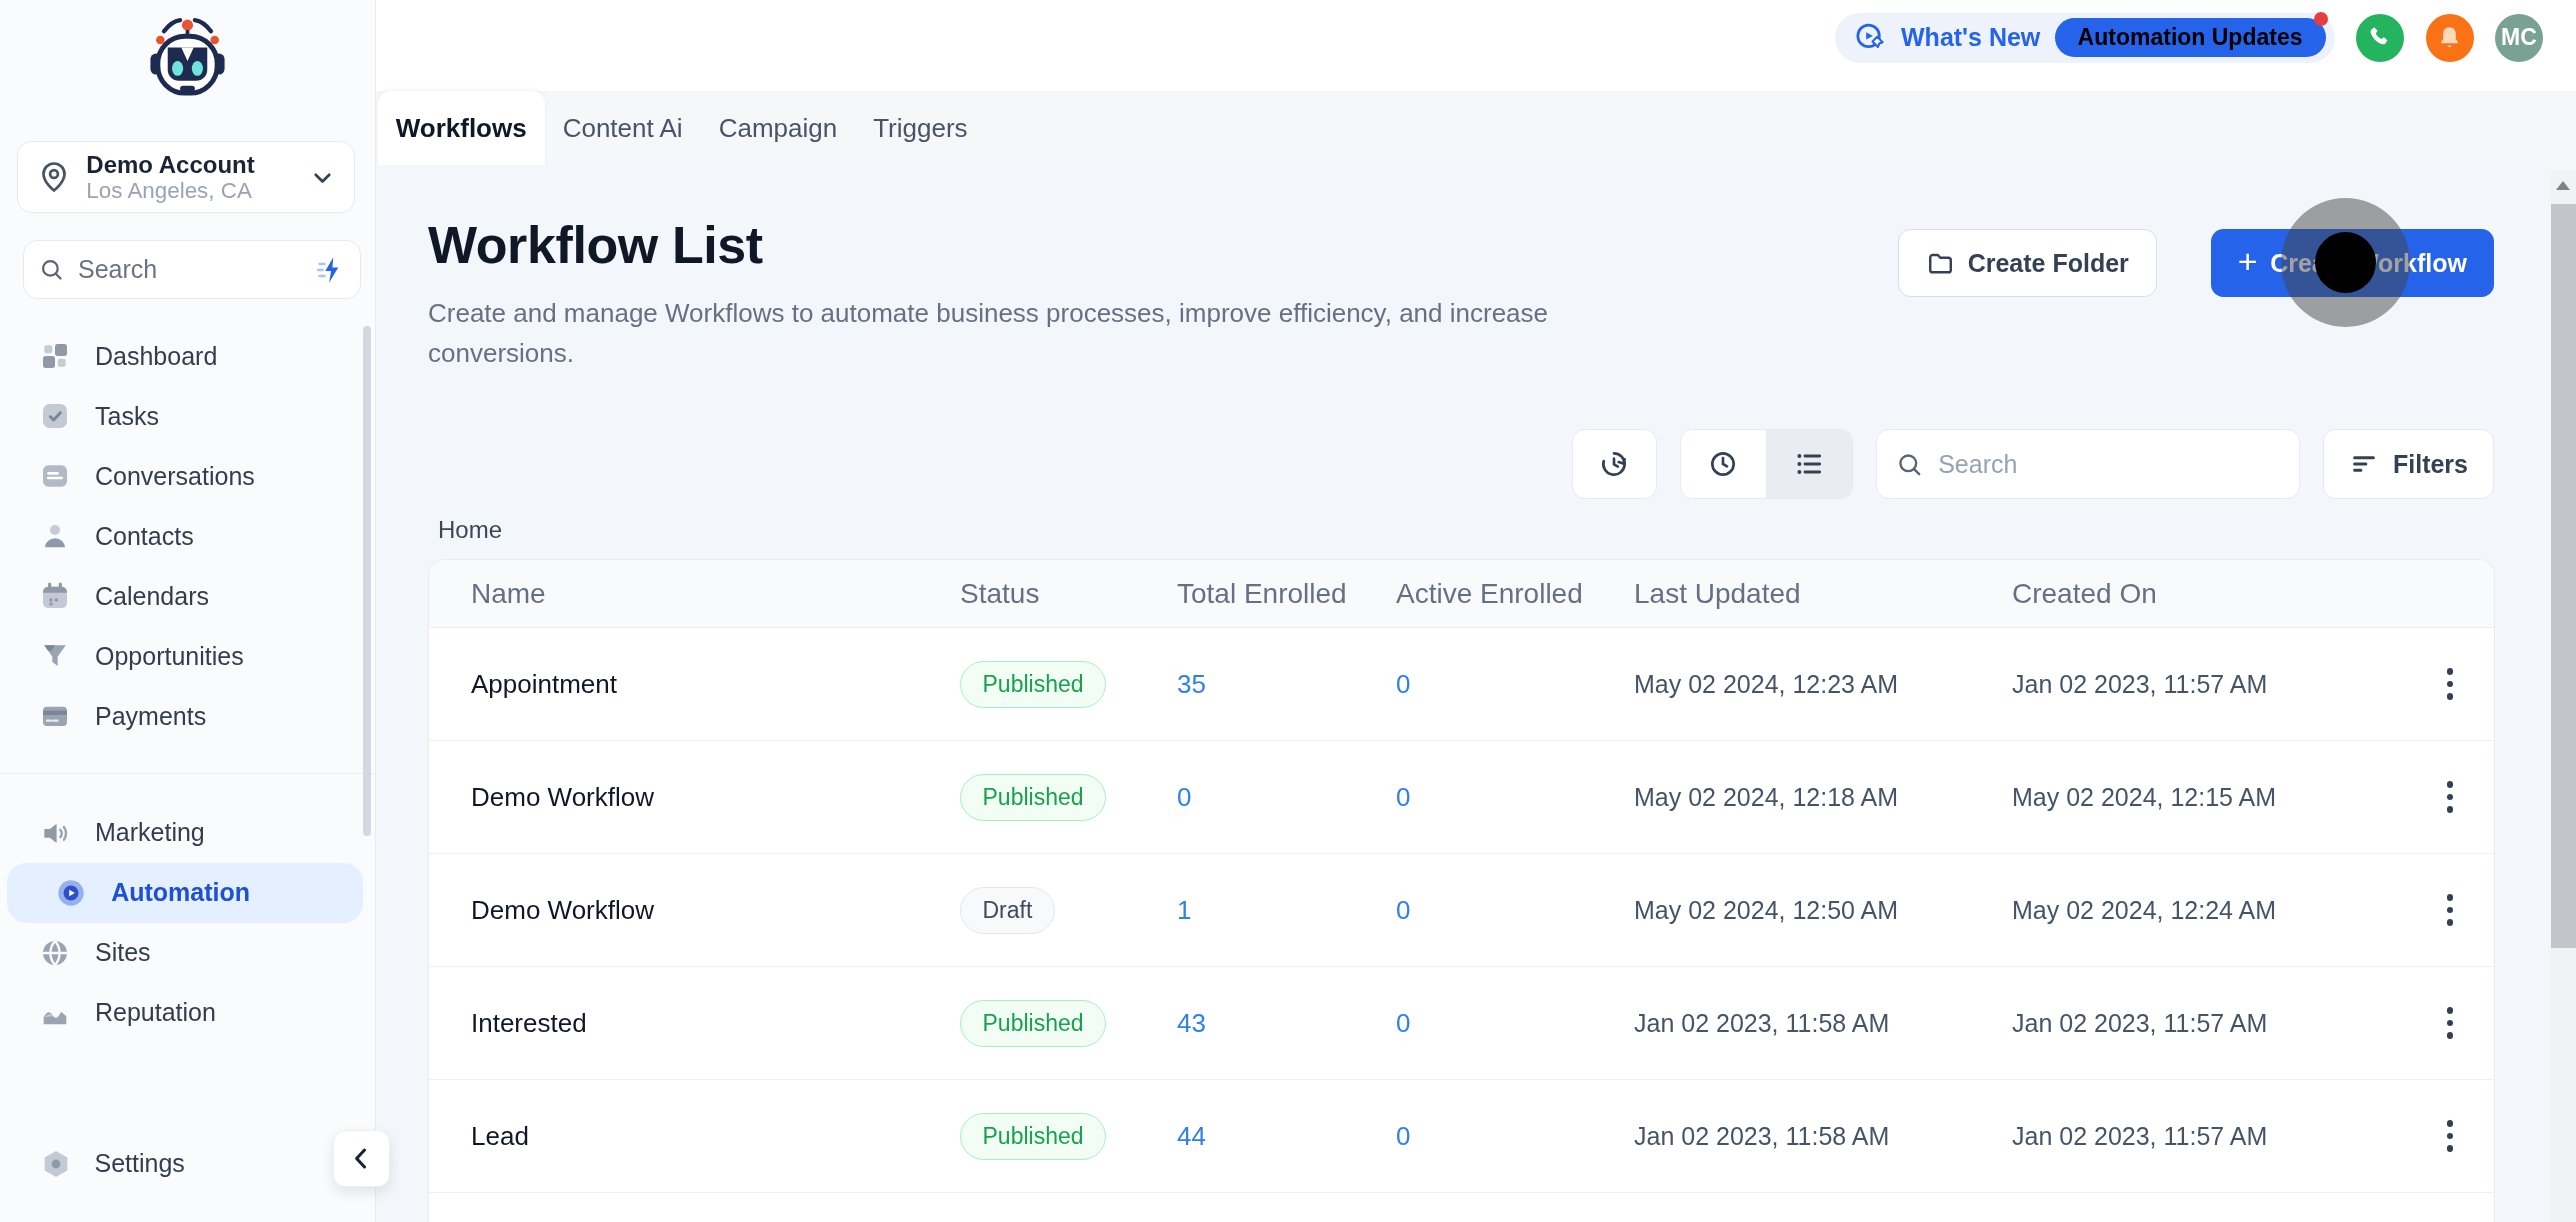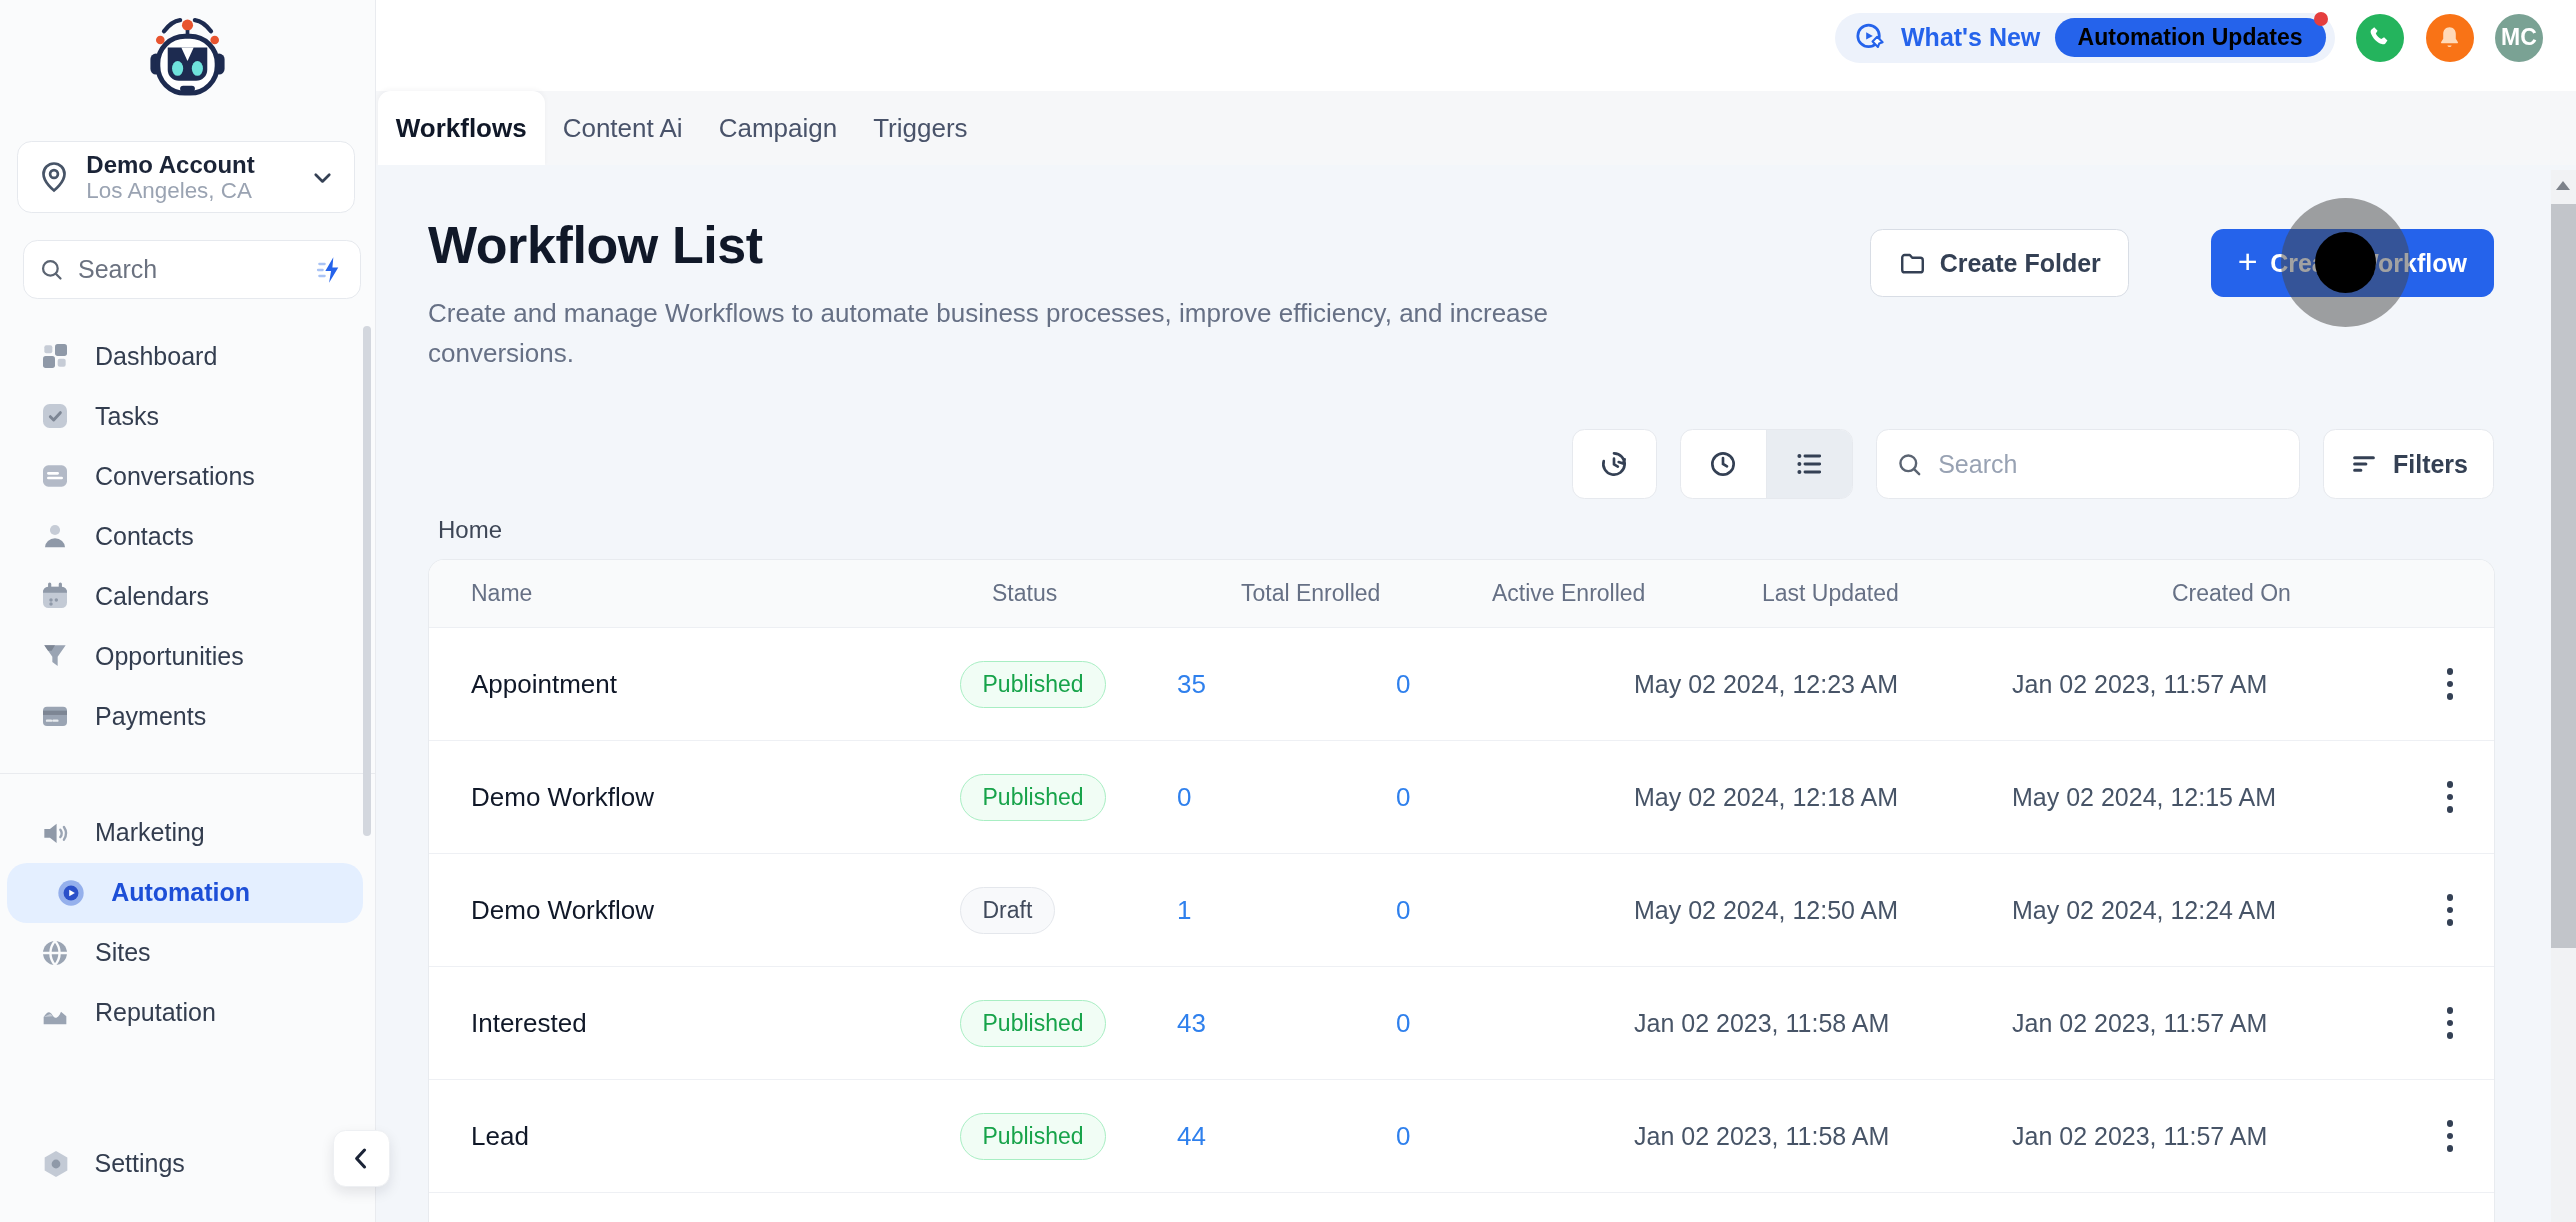--- a/index.html
+++ b/index.html
@@ -50,21 +50,21 @@
       display:flex;align-items:center;justify-content:center;cursor:pointer;}
   .tabstrip{position:absolute;left:0;right:0;bottom:0;height:74px;background:#f6f7f9;display:flex;padding-left:2.7px;}
   .tab{height:74px;display:flex;align-items:center;padding:0 18px;font-size:26px;color:#49536a;cursor:pointer;}
   .tab.active{background:#fff;border-radius:12.5px 12.5px 0 0;color:#101828;font-weight:700;box-shadow:0 -1.8px 5.4px rgba(16,24,40,.04);}
 
   
   .content{position:absolute;left:0;right:0;top:165px;bottom:0;background:#f3f6fa;}
   .titles{position:absolute;left:53px;top:50px;}
   .page-title{margin:0;font-size:52px;font-weight:700;color:#101828;letter-spacing:-0.4px;}
   .page-sub{margin:18px 0 0 0;font-size:26px;line-height:40px;color:#667085;width:1243px;}
-  .actions{position:absolute;top:64px;right:82px;display:flex;gap:82px;}
+  .actions{position:absolute;top:64px;right:82px;display:flex;gap:54px;}
   .btn{height:68px;border-radius:12.5px;display:flex;align-items:center;box-sizing:border-box;cursor:pointer;
       font-size:25px;font-weight:700;white-space:nowrap;}
   .btn-outline{background:#fff;border:1.3px solid #d8dde5;color:#344054;padding:0 27px;gap:12.5px;}
   .btn-primary{background:#2563eb;border:none;color:#fff;padding:0 27px;gap:12.5px;}
   .btn-primary .plus{font-size:34px;font-weight:400;line-height:0;margin-top:-3.6px;}
 
   .toolbar{position:absolute;top:264px;right:82px;display:flex;align-items:center;gap:23px;}
   .tool-card{background:#fff;border:0.9px solid #e6e9ee;border-radius:12.5px;box-sizing:border-box;height:70px;}
   .tool-btn{width:85px;display:flex;align-items:center;justify-content:center;cursor:pointer;}
   .segmented{display:flex;overflow:hidden;}
@@ -76,21 +76,21 @@
       font-family:inherit;}
   .tool-search input::placeholder{color:#98a2b3;}
   .btn-filters{padding:0 25px;display:flex;align-items:center;gap:14.3px;font-size:25px;font-weight:700;color:#344054;cursor:pointer;}
 
   .breadcrumb{position:absolute;left:63px;top:351px;font-size:24px;color:#3d4656;}
 
   
   .card{position:absolute;left:53px;top:394px;width:2067px;bottom:0;background:#fff;border:0.9px solid #e8ebef;
       border-bottom:none;border-radius:16px 16px 0 0;overflow:hidden;box-sizing:border-box;}
   .grid{display:grid;grid-template-columns:489px 217px 219px 238px 378px 394px 1fr;padding-left:42px;align-items:center;}
-  .thead{height:67px;background:#f9fafb;border-bottom:0.9px solid #edeff3;color:#667085;font-size:23px;font-weight:500;gap:32px;}
+  .thead{height:67px;background:#f9fafb;border-bottom:0.9px solid #edeff3;color:#667085;font-size:28px;font-weight:500;}
   .trow{height:112px;border-bottom:0.9px solid #eef0f4;background:#fff;}
   .cell-name{color:#101828;font-size:26px;font-weight:500;cursor:pointer;}
   .badge{display:inline-flex;align-items:center;justify-content:center;height:47px;padding:0 21.5px;border-radius:894px;
       font-size:23px;width:max-content;box-sizing:border-box;}
   .badge.published{background:#f1fdf5;border:1.3px solid #a8eec3;color:#17a34a;}
   .badge.draft{background:#f8f9fb;border:1.3px solid #e4e7ec;color:#404a5c;}
   .cell-num{color:#2f80ed;font-size:26px;font-weight:500;cursor:pointer;}
   .cell-date{color:#475467;font-size:25px;}
   .kebab{display:flex;flex-direction:column;gap:6.3px;align-items:center;justify-self:center;cursor:pointer;padding:9px;}
   .kebab i{width:6.3px;height:6.3px;border-radius:50%;background:#344054;}

